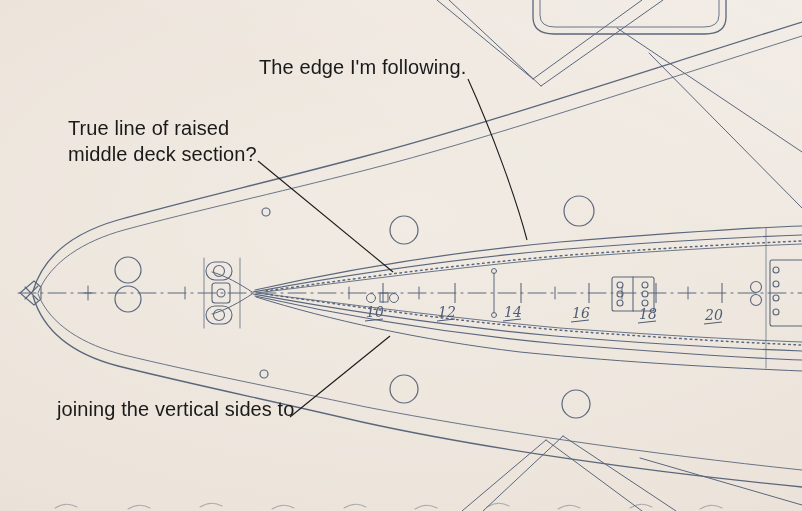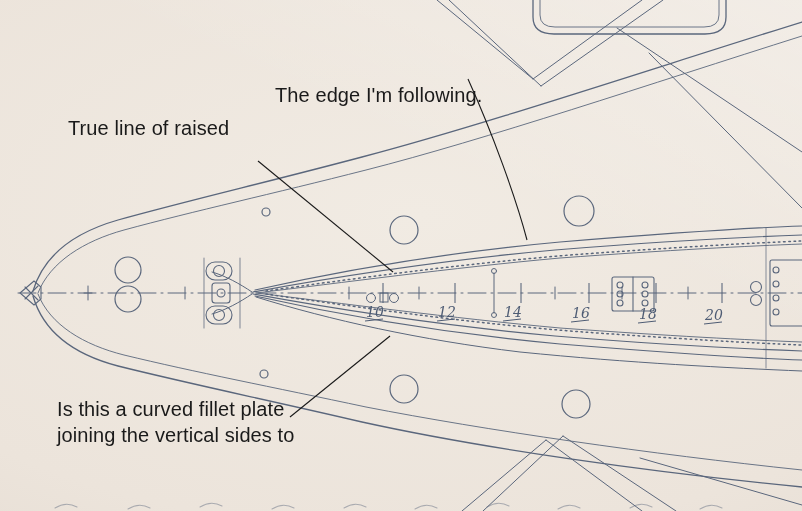--- a/index.html
+++ b/index.html
@@ -13,21 +13,21 @@
       radial-gradient(125% 100% at 52% 42%, var(--paper) 0%, #ece4db 62%, var(--paper-edge) 100%);
     font-family:"Liberation Sans", sans-serif;
   }
   .plan-svg{position:absolute;left:0;top:0;color:var(--ink);}
   .note{
     position:absolute; color:var(--note);
     font:20px/1.32 "Liberation Sans", sans-serif;
     letter-spacing:.1px; white-space:nowrap;
   }
   .note span{display:block;}
-  #note-edge{left:275px;top:54px;margin-top:28px;}
+  #note-edge{left:259px;top:54px;}
   #note-raised{left:68px;top:115px;}
   #note-fillet{left:57px;top:396px;}
   .st-num{font:italic 14px "DejaVu Serif", serif; fill:currentColor;}
 </style>
 </head>
 <body>
 
 <div class="photo">
 
   <svg class="plan-svg" width="802" height="511" viewBox="0 0 802 511">
@@ -175,20 +175,20 @@
       <path d="M290,417 L390,336"></path>
     </g>
   </svg>
 
   <div class="note" id="note-edge">
     <span>The edge I'm following.</span>
   </div>
 
   <div class="note" id="note-raised">
     <span>True line of raised</span>
+    <span>middle deck section?</span>
   </div>
 
   <div class="note" id="note-fillet">
-    <span>Is this a curved fillet plate</span>
     <span>joining the vertical sides to</span>
   </div>
 
 </div>
 
 </body></html>

